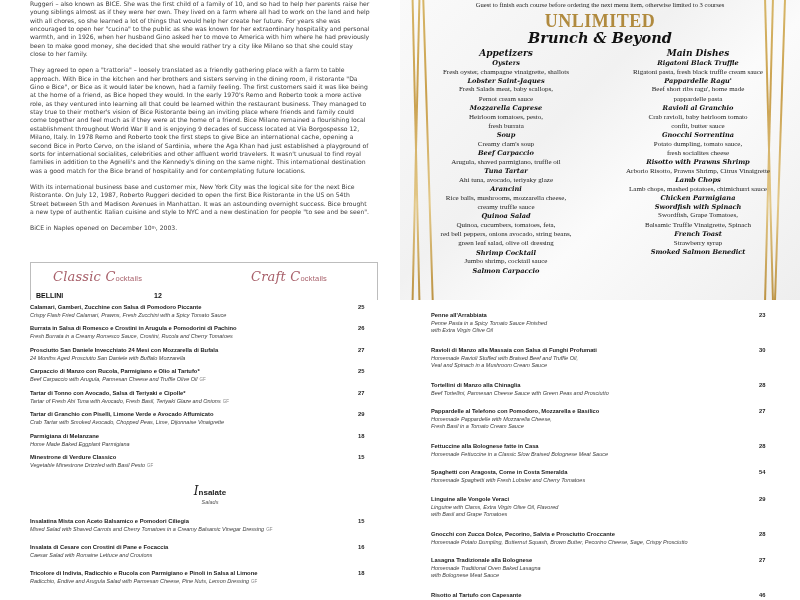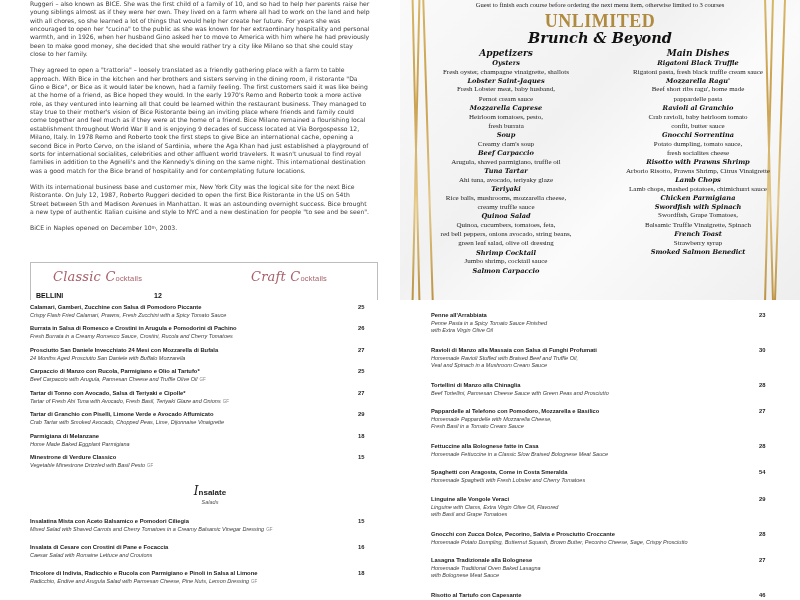--- a/index.html
+++ b/index.html
@@ -206,48 +206,48 @@
 
   <div id="poster-guest">Guest to finish each course before ordering the next menu item, otherwise limited to 3 courses</div>
   <div id="poster-unlimited">UNLIMITED</div>
   <div id="poster-brunch">Brunch &amp; Beyond</div>
 
   <div id="poster-left" class="poster-col">
     <div class="poster-col-title">Appetizers</div>
     <div class="poster-dish">Oysters</div>
     <div class="poster-desc">Fresh oyster, champagne vinaigrette, shallots</div>
     <div class="poster-dish">Lobster Saint-Jaques</div>
-    <div class="poster-desc">Fresh Lobster meat, baby husband,
+    <div class="poster-desc">Fresh Salads meat, baby scallops,
 Pernot cream sauce</div>
     <div class="poster-dish">Mozzarella Caprese</div>
     <div class="poster-desc">Heirloom tomatoes, pesto,
 fresh burrata</div>
     <div class="poster-dish">Soup</div>
     <div class="poster-desc">Creamy clam's soup</div>
     <div class="poster-dish">Beef Carpaccio</div>
     <div class="poster-desc">Arugula, shaved parmigiano, truffle oil</div>
     <div class="poster-dish">Tuna Tartar</div>
     <div class="poster-desc">Ahi tuna, avocado, teriyaky glaze</div>
-    <div class="poster-dish">Teriyaki</div>
+    <div class="poster-dish">Arancini</div>
     <div class="poster-desc">Rice balls, mushrooms, mozzarella cheese,
 creamy truffle sauce</div>
     <div class="poster-dish">Quinoa Salad</div>
     <div class="poster-desc">Quinoa, cucumbers, tomatoes, feta,
 red bell peppers, onions avocado, string beans,
 green leaf salad, olive oil dressing</div>
     <div class="poster-dish">Shrimp Cocktail</div>
     <div class="poster-desc">Jumbo shrimp, cocktail sauce</div>
     <div class="poster-dish">Salmon Carpaccio</div>
   </div>
 
   <div id="poster-right" class="poster-col">
     <div class="poster-col-title">Main Dishes</div>
     <div class="poster-dish">Rigatoni Black Truffle</div>
     <div class="poster-desc">Rigatoni pasta, fresh black truffle cream sauce</div>
-    <div class="poster-dish">Mozzarella Ragu'</div>
+    <div class="poster-dish">Pappardelle Ragu'</div>
     <div class="poster-desc">Beef short ribs ragu', home made
 pappardelle pasta</div>
     <div class="poster-dish">Ravioli al Granchio</div>
     <div class="poster-desc">Crab ravioli, baby heirloom tomato
 confit, butter sauce</div>
     <div class="poster-dish">Gnocchi Sorrentina</div>
     <div class="poster-desc">Potato dumpling, tomato sauce,
 fresh socialites cheese</div>
     <div class="poster-dish">Risotto with Prawns Shrimp</div>
     <div class="poster-desc">Arborio Risotto, Prawns Shrimp, Citrus Vinaigrette</div>

